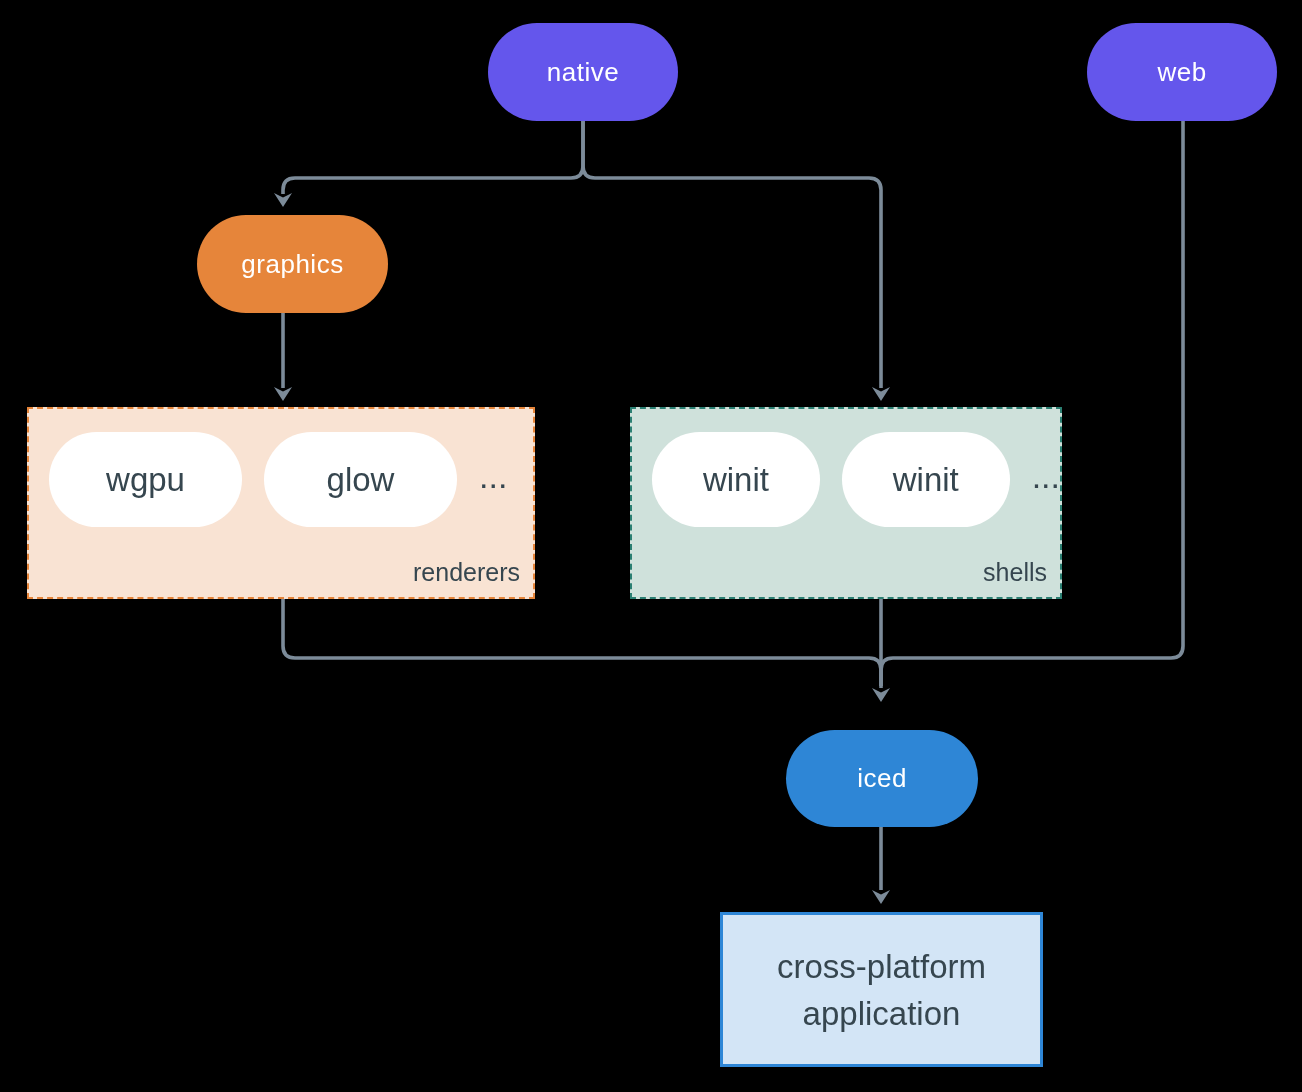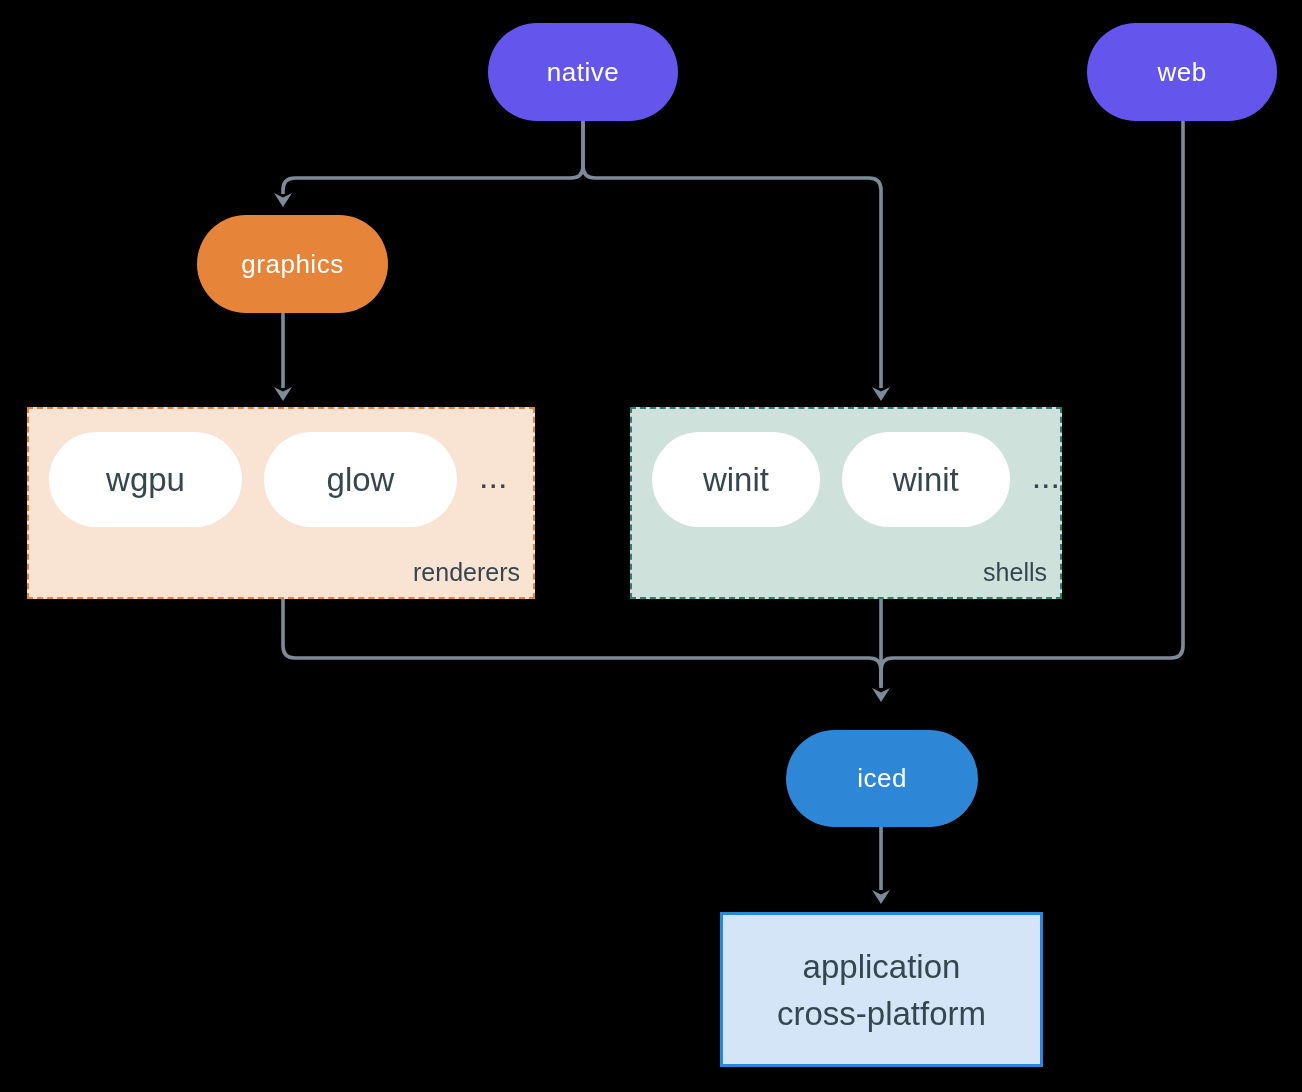--- a/index.html
+++ b/index.html
@@ -163,17 +163,17 @@
       <div class="group-pill">winit</div>
       <div class="group-pill">winit</div>
       <div class="group-dots">...</div>
     </div>
     <div class="group-label">shells</div>
   </div>
 
   <div class="node node-iced">iced</div>
 
   <div class="app-box">
+    <div>cross-platform</div>
     <div>application</div>
-    <div>cross-platform</div>
   </div>
 
 </div>
 
 </body></html>

